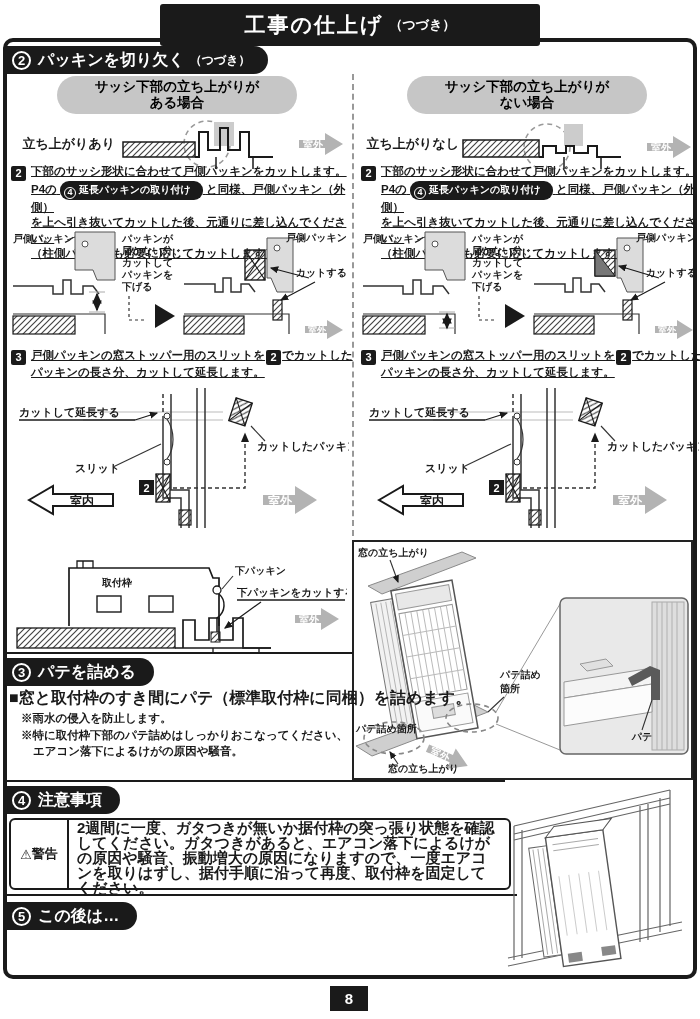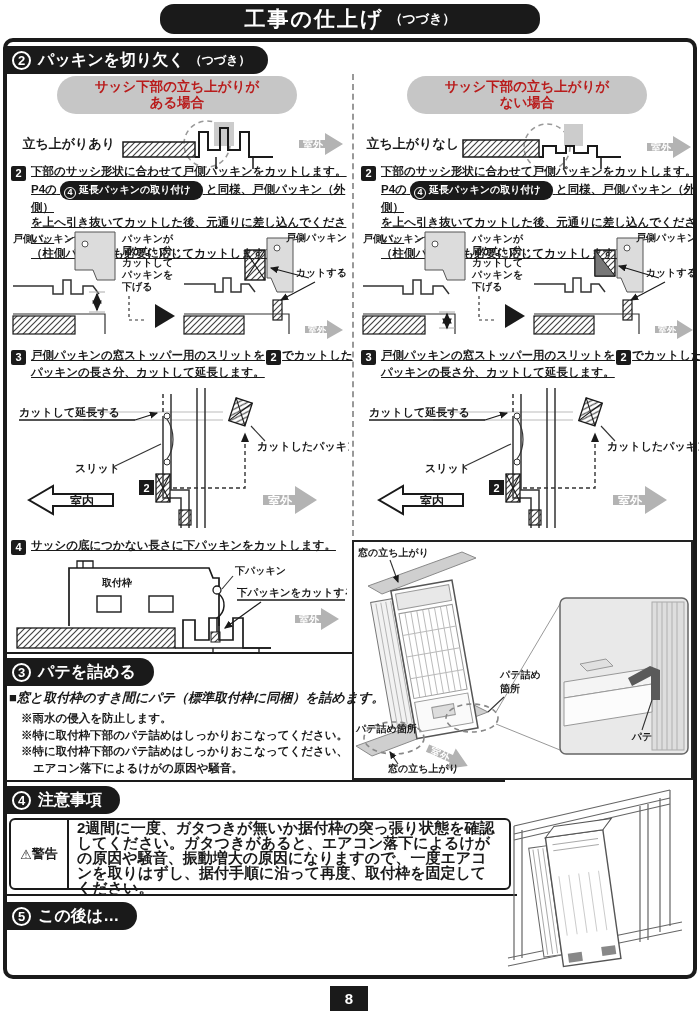--- a/index.html
+++ b/index.html
@@ -3,22 +3,22 @@
 <meta charset="utf-8">
 <style>
   * { margin:0; padding:0; box-sizing:border-box; }
   body { background:#fff; }
   .page {
     position:relative; width:700px; height:1019px; background:#fff;
     font-family:"Liberation Sans","DejaVu Sans",sans-serif;
     font-weight:bold; color:#1a1a1a; overflow:hidden;
   }
   .header-bar {
-    position:absolute; left:160px; top:4px; width:380px; height:30px;
-    background:#1a1a1a; color:#fff; border-radius:14px;
+    position:absolute; left:160px; top:4px; width:380px; height:42px;
+    background:#1a1a1a; color:#fff; border-radius:3px;
     display:flex; align-items:center; justify-content:center;
   }
   .header-title { font-size:21px; letter-spacing:2px; }
   .header-suffix { font-size:13px; margin-left:6px; }
   .frame {
     position:absolute; left:3px; top:38px; width:694px; height:941px;
     border:4px solid #1a1a1a; border-radius:10px;
   }
   .sec-pill {
     position:absolute; left:-3px; height:28px; background:#1a1a1a; color:#fff;
@@ -26,21 +26,21 @@
     padding:0 18px 0 8px; font-size:16px; white-space:nowrap;
   }
   .circ {
     width:19px; height:19px; border:2px solid #fff; border-radius:50%;
     display:inline-flex; align-items:center; justify-content:center;
     font-size:13px; margin-right:7px; flex:none;
   }
   .pill-suffix { font-size:12px; margin-left:5px; }
   .case-pill {
     position:absolute; width:240px; background:#c6c6c6; border-radius:19px;
-    text-align:center; font-size:13.5px; line-height:16px; padding:3px 0; color:#b91c1c;
+    text-align:center; font-size:13.5px; line-height:16px; padding:3px 0; color:#000000;
   }
   .col-divider {
     position:absolute; left:345px; top:32px; height:462px;
     border-left:2px dashed #999;
   }
   .hdiv { position:absolute; border-top:2px solid #1a1a1a; }
   .stepblock {
     position:absolute; font-size:11.5px; line-height:15.5px;
     padding-left:20px; text-indent:-20px; letter-spacing:0;text-decoration:underline;
   }
@@ -69,21 +69,21 @@
     width:58px; border-right:2.5px solid #1a1a1a; display:flex;
     align-items:center; justify-content:center; font-size:13px; flex:none;
   }
   .warn-text { padding:0 8px; font-size:15px; line-height:15px; }
   .notes-line { white-space:nowrap; }
   .page-num {
     position:absolute; left:330px; top:986px; width:38px; height:25px;
     background:#1a1a1a; color:#fff; font-size:15px;
     display:flex; align-items:center; justify-content:center;
   }
-  .sec5-text, .sec3-lead { position:absolute; font-size:13px; line-height:16px;font-style:italic; }
+  .sec5-text, .sec3-lead { position:absolute; font-size:16px; line-height:16px; }
   .sec3-notes { position:absolute; font-size:11.5px; line-height:16.5px;font-family:Liberation Serif, serif; }
 </style>
 </head>
 <body>
 
 <svg width="0" height="0" style="position:absolute">
   <defs>
     <pattern id="hatch" patternUnits="userSpaceOnUse" width="6" height="6">
       <path d="M-1,7 L7,-1 M-1,1 L1,-1 M5,7 L7,5" stroke="#444" stroke-width="1.2"></path>
     </pattern>
@@ -212,23 +212,20 @@
           <polygon points="0,14 24,0 24,8 84,8 84,20 24,20 24,28" fill="#fff" stroke="#1a1a1a" stroke-width="2"></polygon>
           <text x="53" y="18.5" font-size="12" text-anchor="middle">室内</text>
         </g>
         <g transform="translate(250,100)">
           <polygon points="0,9 32,9 32,0 54,14 32,28 32,19 0,19" fill="#b3b3b3"></polygon>
           <text x="17" y="18.5" font-size="12" text-anchor="middle" class="wt">室外</text>
         </g>
       </svg>
     </div>
 
-    <div class="stepblock" style="left:4px; top:496px; width:340px;">
-      <span class="marker">4</span><span>サッシの底につかない長さに下パッキンをカットします。</span>
-    </div>
 
     <div class="diag" style="left:6px; top:514px;">
       <svg width="334" height="96" viewBox="0 0 334 96">
         <path d="M56,70 L56,12 L196,12 L200,22 L206,22 L206,70" fill="none" stroke="#1a1a1a" stroke-width="1.7"></path>
         <path d="M64,12 V5 H80 V12 M70,5 V12" fill="none" stroke="#1a1a1a" stroke-width="1.3"></path>
         <rect x="84" y="40" width="24" height="16" fill="#fff" stroke="#1a1a1a" stroke-width="1.4"></rect>
         <rect x="136" y="40" width="24" height="16" fill="#fff" stroke="#1a1a1a" stroke-width="1.4"></rect>
         <text x="104" y="30" font-size="10" text-anchor="middle">取付枠</text>
         <circle cx="204" cy="34" r="4" fill="#fff" stroke="#1a1a1a" stroke-width="1.3"></circle>
         <path d="M206,38 C213,44 213,56 204,62 L204,76" fill="none" stroke="#1a1a1a" stroke-width="1.5"></path>
@@ -405,21 +402,20 @@
 
     <div class="hdiv" style="left:-4px; top:610px; width:350px;"></div>
 
     <div class="sec-pill" style="top:616px;">
       <span class="circ">3</span>
       <span>パテを詰める</span>
     </div>
     <div class="sec3-lead" style="left:2px; top:648px; white-space:nowrap;">■窓と取付枠のすき間にパテ（標準取付枠に同梱）を詰めます。</div>
     <div class="sec3-notes" style="left:14px; top:668px;">
       <div class="notes-line">※雨水の侵入を防止します。</div>
-      <div class="notes-line">※特に取付枠下部のパテ詰めはしっかりおこなってください。</div>
       <div class="notes-line">※特に取付枠下部のパテ詰めはしっかりおこなってください、</div>
       <div class="notes-line" style="padding-left:12px;">エアコン落下によるけがの原因や騒音。</div>
     </div>
 
     <div class="hdiv" style="left:-4px; top:738px; width:502px;"></div>
 
     <div class="sec-pill" style="top:744px;">
       <span class="circ">4</span>
       <span>注意事項</span>
     </div>

